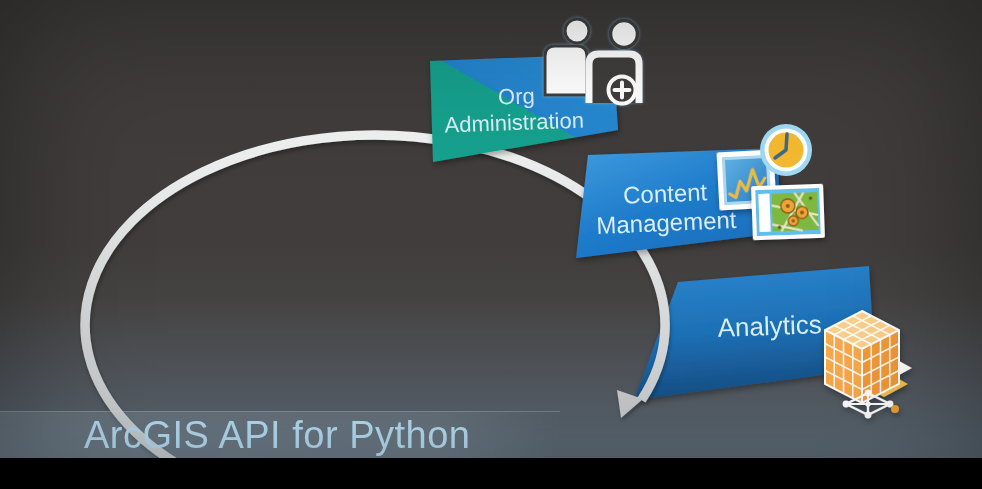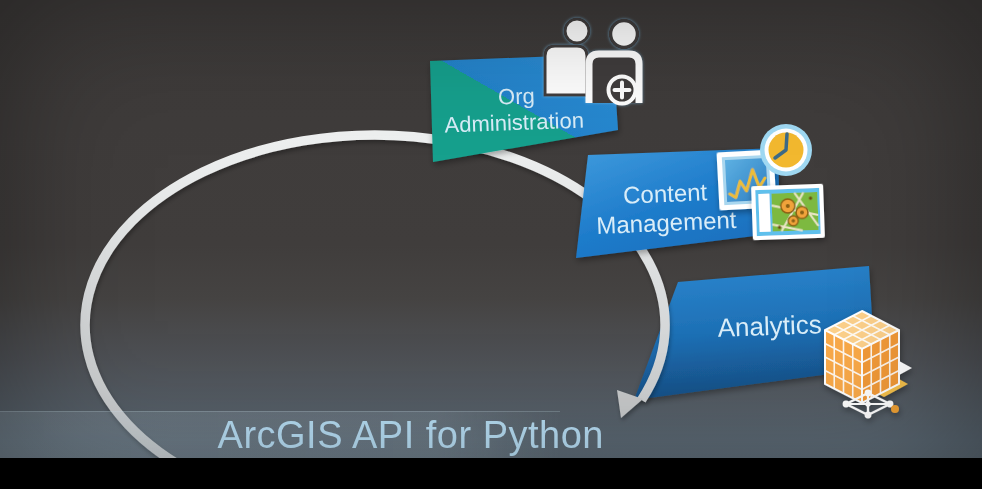--- a/index.html
+++ b/index.html
@@ -1,20 +1,19 @@
 <!DOCTYPE html>
 <html><head>
 <meta charset="utf-8">
 <style>
   html,body{margin:0;padding:0;background:#000;}
   .stage{
     position:relative;width:982px;height:489px;overflow:hidden;
     font-family:"Liberation Sans", sans-serif;
     background:linear-gradient(180deg,#3e3b3a 0%,#403d3c 50%,#454342 61%,#4e5156 74%,#596671 90%,#5e6b75 100%);
-    text-align:right;
   }
   .vignette{position:absolute;inset:0;pointer-events:none;
     box-shadow:inset 0 0 140px rgba(0,0,0,0.38);}
   .scene{position:absolute;left:0;top:0;}
   .title-bar{
     position:absolute;left:0;top:411px;width:560px;height:47px;
     background:linear-gradient(to right, rgba(190,212,226,0.17) 0%, rgba(190,212,226,0.15) 78%, rgba(190,212,226,0) 100%);
     border-top:1px solid rgba(215,235,246,0.22);
   }
   .title-text{

